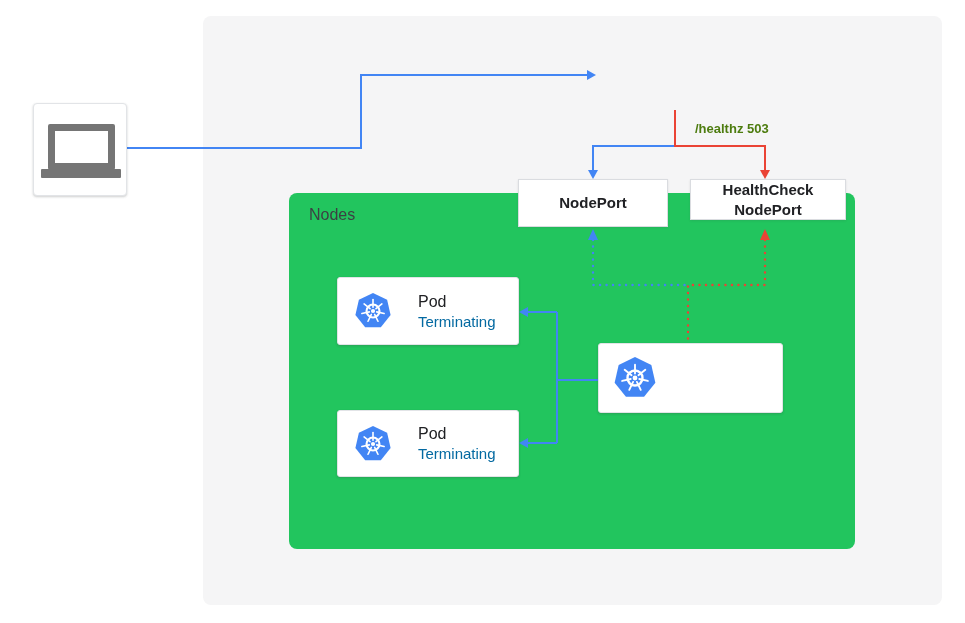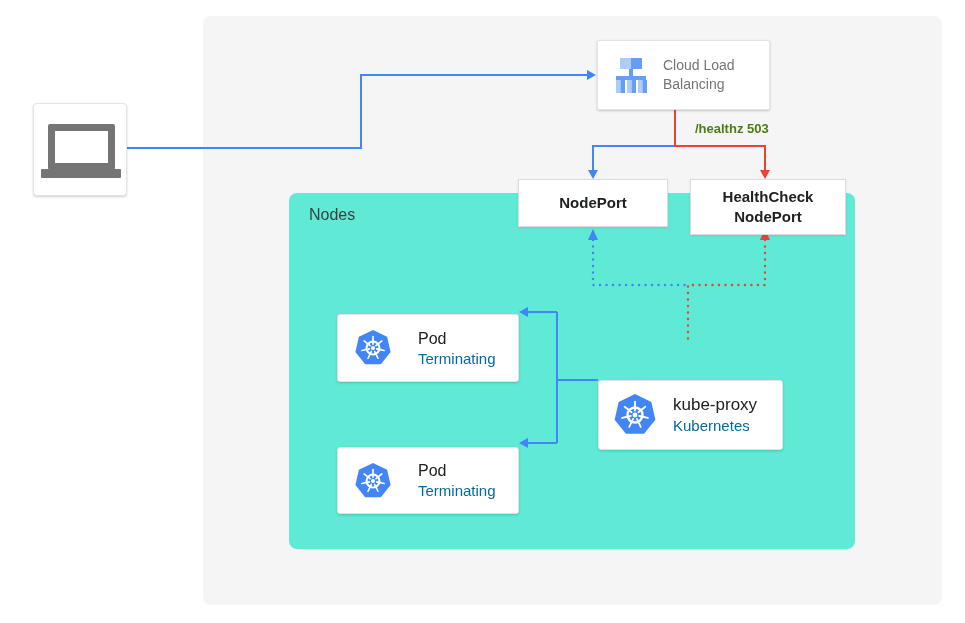--- a/index.html
+++ b/index.html
@@ -2,21 +2,21 @@
 <html><head>
 <meta charset="utf-8">
 <style>
   html,body{margin:0;padding:0;background:#ffffff;}
   body{font-family:"Liberation Sans", sans-serif; -webkit-font-smoothing:antialiased;}
   .canvas{position:relative;width:965px;height:623px;background:#ffffff;overflow:hidden;}
 
   .gray-panel{position:absolute;left:203px;top:16px;width:739px;height:589px;
     background:#f5f5f6;border-radius:8px;}
   .nodes-panel{position:absolute;left:289px;top:193px;width:566px;height:356px;
-    background:#5eead4;border-radius:8px;}
+    background:#22c55e;border-radius:8px;}
   .nodes-label{position:absolute;left:20px;top:13px;font-size:16px;color:#3c4043;}
 
   svg.connectors{position:absolute;left:0;top:0;width:965px;height:623px;pointer-events:none;}
   .solid{fill:none;stroke-width:2px;}
   .blue{stroke:#4285f4;}
   .red{stroke:#ea4335;}
   .dotted{fill:none;stroke-width:2.4px;stroke-dasharray:0.1 6.4;stroke-linecap:round;}
   .arrow-blue{fill:#4285f4;stroke:none;}
   .arrow-red{fill:#ea4335;stroke:none;}
 
@@ -34,23 +34,23 @@
     display:flex;align-items:center;padding-left:13px;}
   .clb-text{margin-left:12px;font-size:14px;line-height:19px;color:#757575;}
 
   .healthz{position:absolute;left:695px;top:121px;font-size:13px;font-weight:bold;color:#4d7c0f;}
 
   .port-box{position:absolute;background:#ffffff;border:1px solid #dadce0;box-sizing:border-box;
     display:flex;flex-direction:column;align-items:center;justify-content:center;
     font-size:15px;font-weight:bold;color:#202124;line-height:20px;
     box-shadow:0 1px 2px rgba(60,64,67,.12);}
   .nodeport-box{left:518px;top:179px;width:150px;height:48px;}
-  .hc-box{left:690px;top:179px;width:156px;height:56px;}
+  .hc-box{left:690px;top:179px;width:156px;height:41px;}
 
-  .node-card{display:flex;align-items:center;box-sizing:border-box;border-radius:3px;margin-top:37px;}
+  .node-card{display:flex;align-items:center;box-sizing:border-box;border-radius:3px;}
   .pod-card-1{left:337px;top:277px;width:182px;height:68px;padding-left:16px;}
   .pod-card-2{left:337px;top:410px;width:182px;height:67px;padding-left:16px;}
   .kp-card{left:598px;top:343px;width:185px;height:70px;padding-left:14px;}
   .node-texts{margin-left:26px;}
   .kp-card .node-texts{margin-left:16px;}
   .node-title{font-size:16px;color:#202124;line-height:21px;}
   .kp-card .node-title{font-size:17px;line-height:22px;}
   .node-sub{font-size:15px;color:#0369a1;line-height:20px;}
 </style>
 </head>
@@ -85,38 +85,20 @@
     <polygon class="arrow-red" points="760,240 770,240 765,229"></polygon>
   </svg>
 
   <div class="card laptop-card">
     <div class="laptop">
       <div class="laptop-screen"></div>
       <div class="laptop-base"></div>
     </div>
   </div>
 
-  <div class="card clb-card">
-    <svg width="40" height="40" viewBox="0 0 40 40">
-      <rect x="9" y="3" width="11" height="11" fill="#aecbfa"></rect>
-      <rect x="20" y="3" width="11" height="11" fill="#669df6"></rect>
-      <rect x="18" y="14" width="4" height="8" fill="#669df6"></rect>
-      <rect x="5" y="21" width="30" height="4" fill="#669df6"></rect>
-      <rect x="5" y="25" width="4.5" height="13" fill="#aecbfa"></rect>
-      <rect x="9.5" y="25" width="4.5" height="13" fill="#669df6"></rect>
-      <rect x="16" y="25" width="4.5" height="13" fill="#aecbfa"></rect>
-      <rect x="20.5" y="25" width="4.5" height="13" fill="#669df6"></rect>
-      <rect x="27" y="25" width="4.5" height="13" fill="#aecbfa"></rect>
-      <rect x="31.5" y="25" width="4.5" height="13" fill="#669df6"></rect>
-    </svg>
-    <div class="clb-text">
-      <div>Cloud Load</div>
-      <div>Balancing</div>
-    </div>
-  </div>
 
   <div class="healthz">/healthz 503</div>
 
   <div class="port-box nodeport-box">
     <span>NodePort</span>
   </div>
 
   <div class="port-box hc-box">
     <span>HealthCheck</span>
     <span>NodePort</span>
@@ -172,19 +154,15 @@
       <g stroke="#ffffff" stroke-width="1.7" stroke-linecap="round">
         <line x1="20" y1="16" x2="20" y2="8"></line>
         <line x1="23.13" y1="17.51" x2="29.38" y2="12.52"></line>
         <line x1="23.90" y1="20.89" x2="31.70" y2="22.67"></line>
         <line x1="21.74" y1="23.60" x2="25.21" y2="30.81"></line>
         <line x1="18.26" y1="23.60" x2="14.79" y2="30.81"></line>
         <line x1="16.10" y1="20.89" x2="8.30" y2="22.67"></line>
         <line x1="16.87" y1="17.51" x2="10.62" y2="12.52"></line>
       </g>
     </svg>
-    <div class="node-texts">
-      <div class="node-title">kube-proxy</div>
-      <div class="node-sub">Kubernetes</div>
-    </div>
   </div>
 
 </div>
 
 </body></html>

